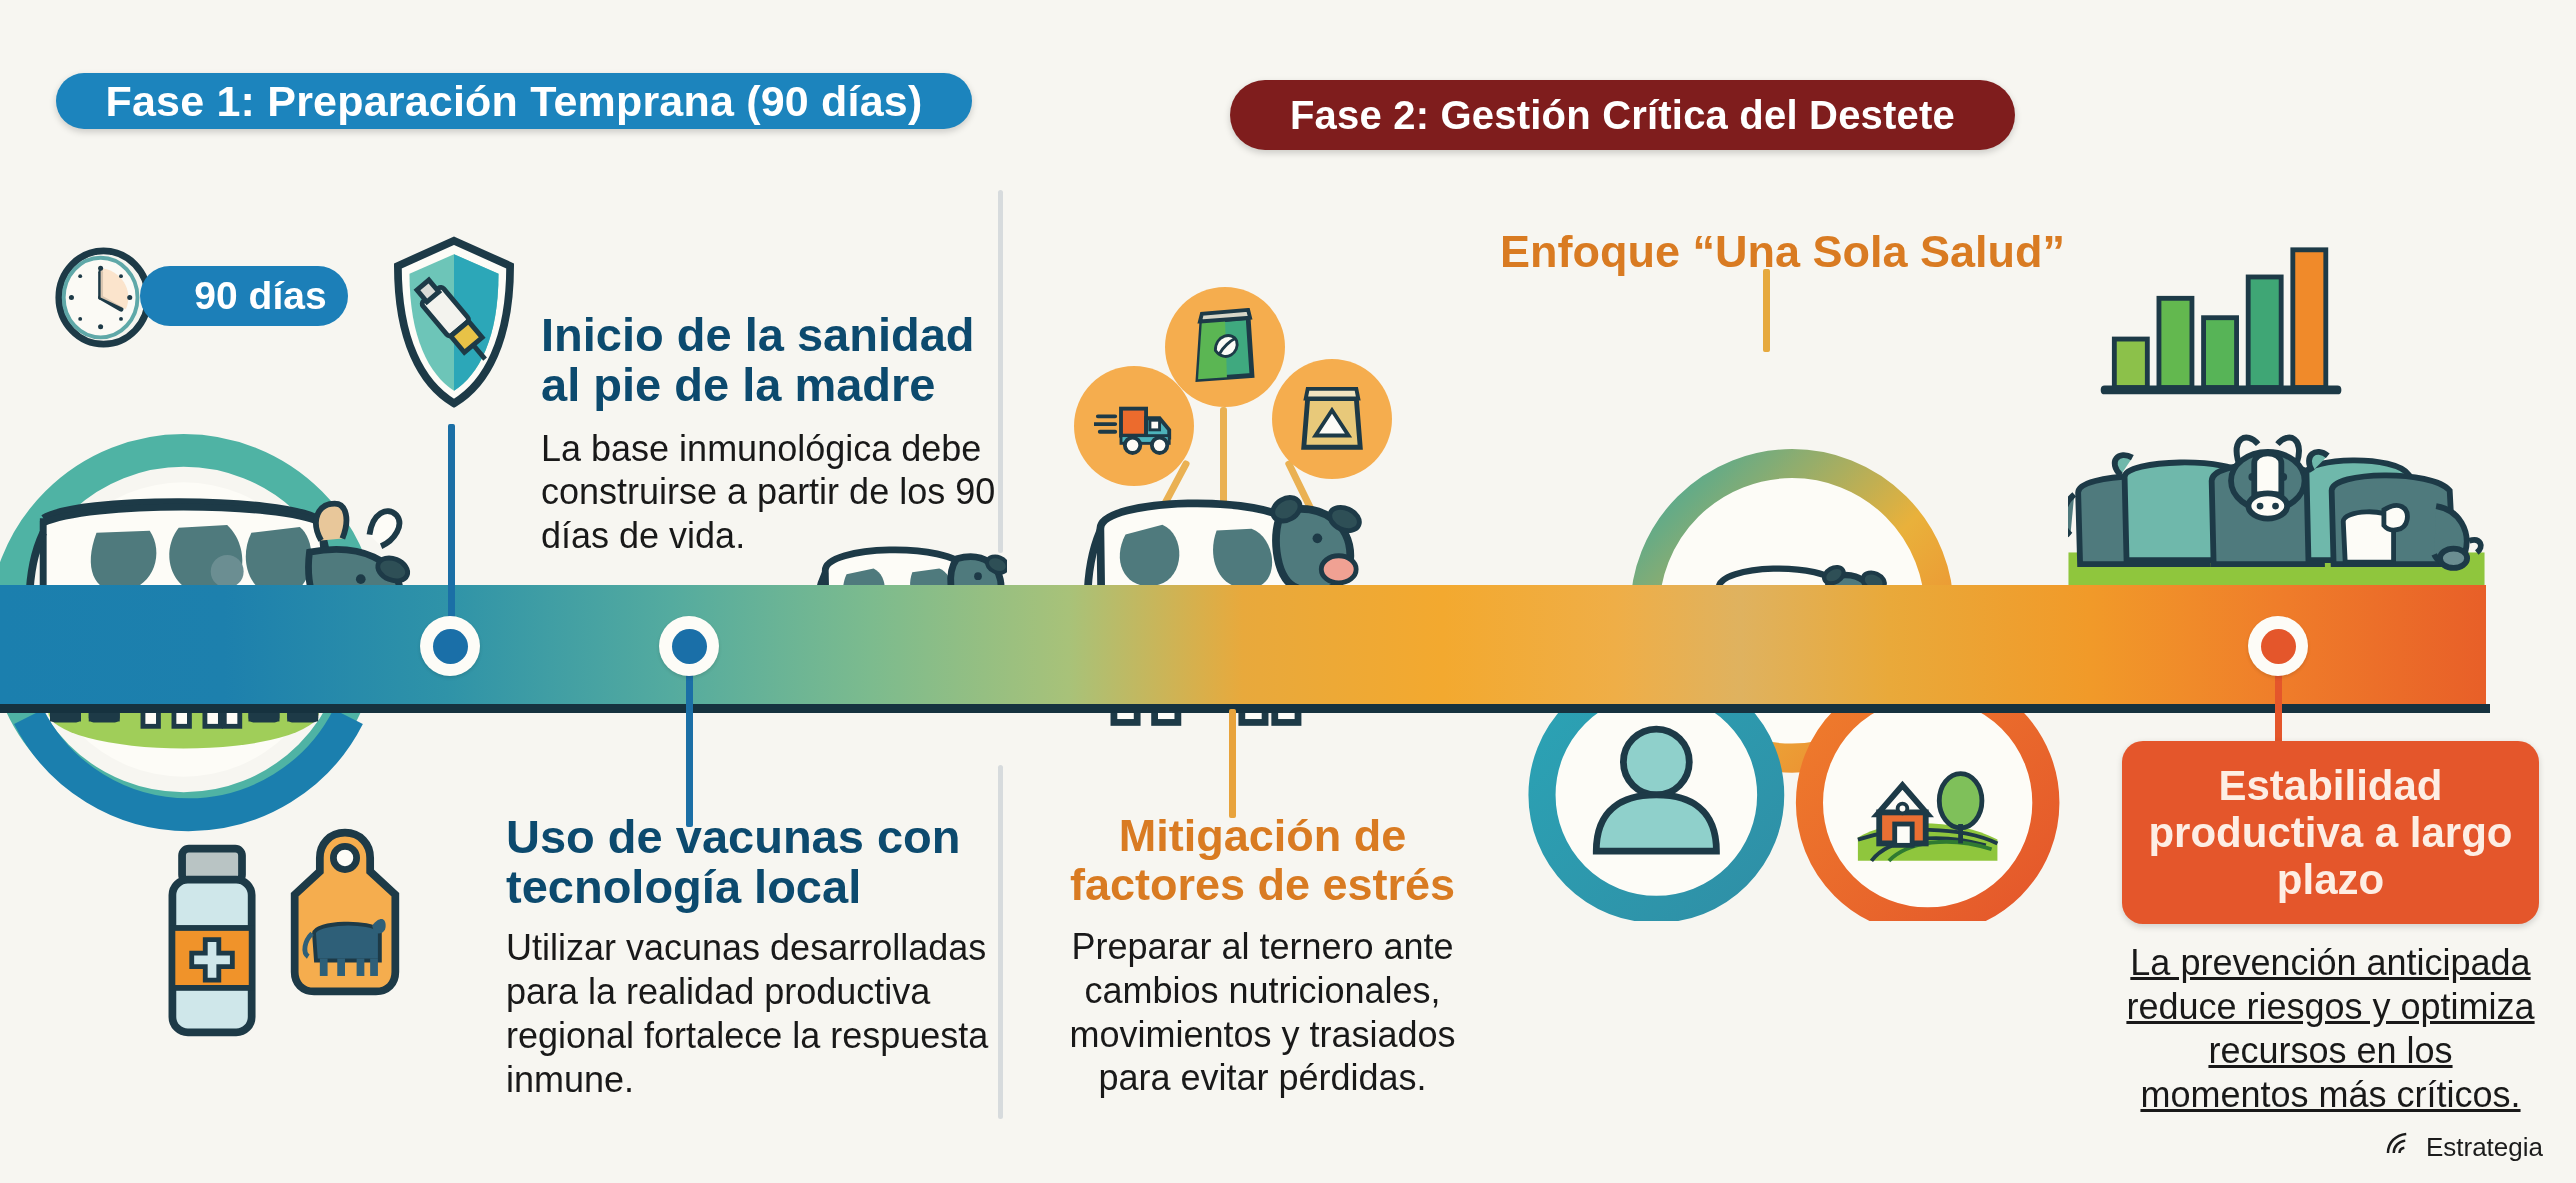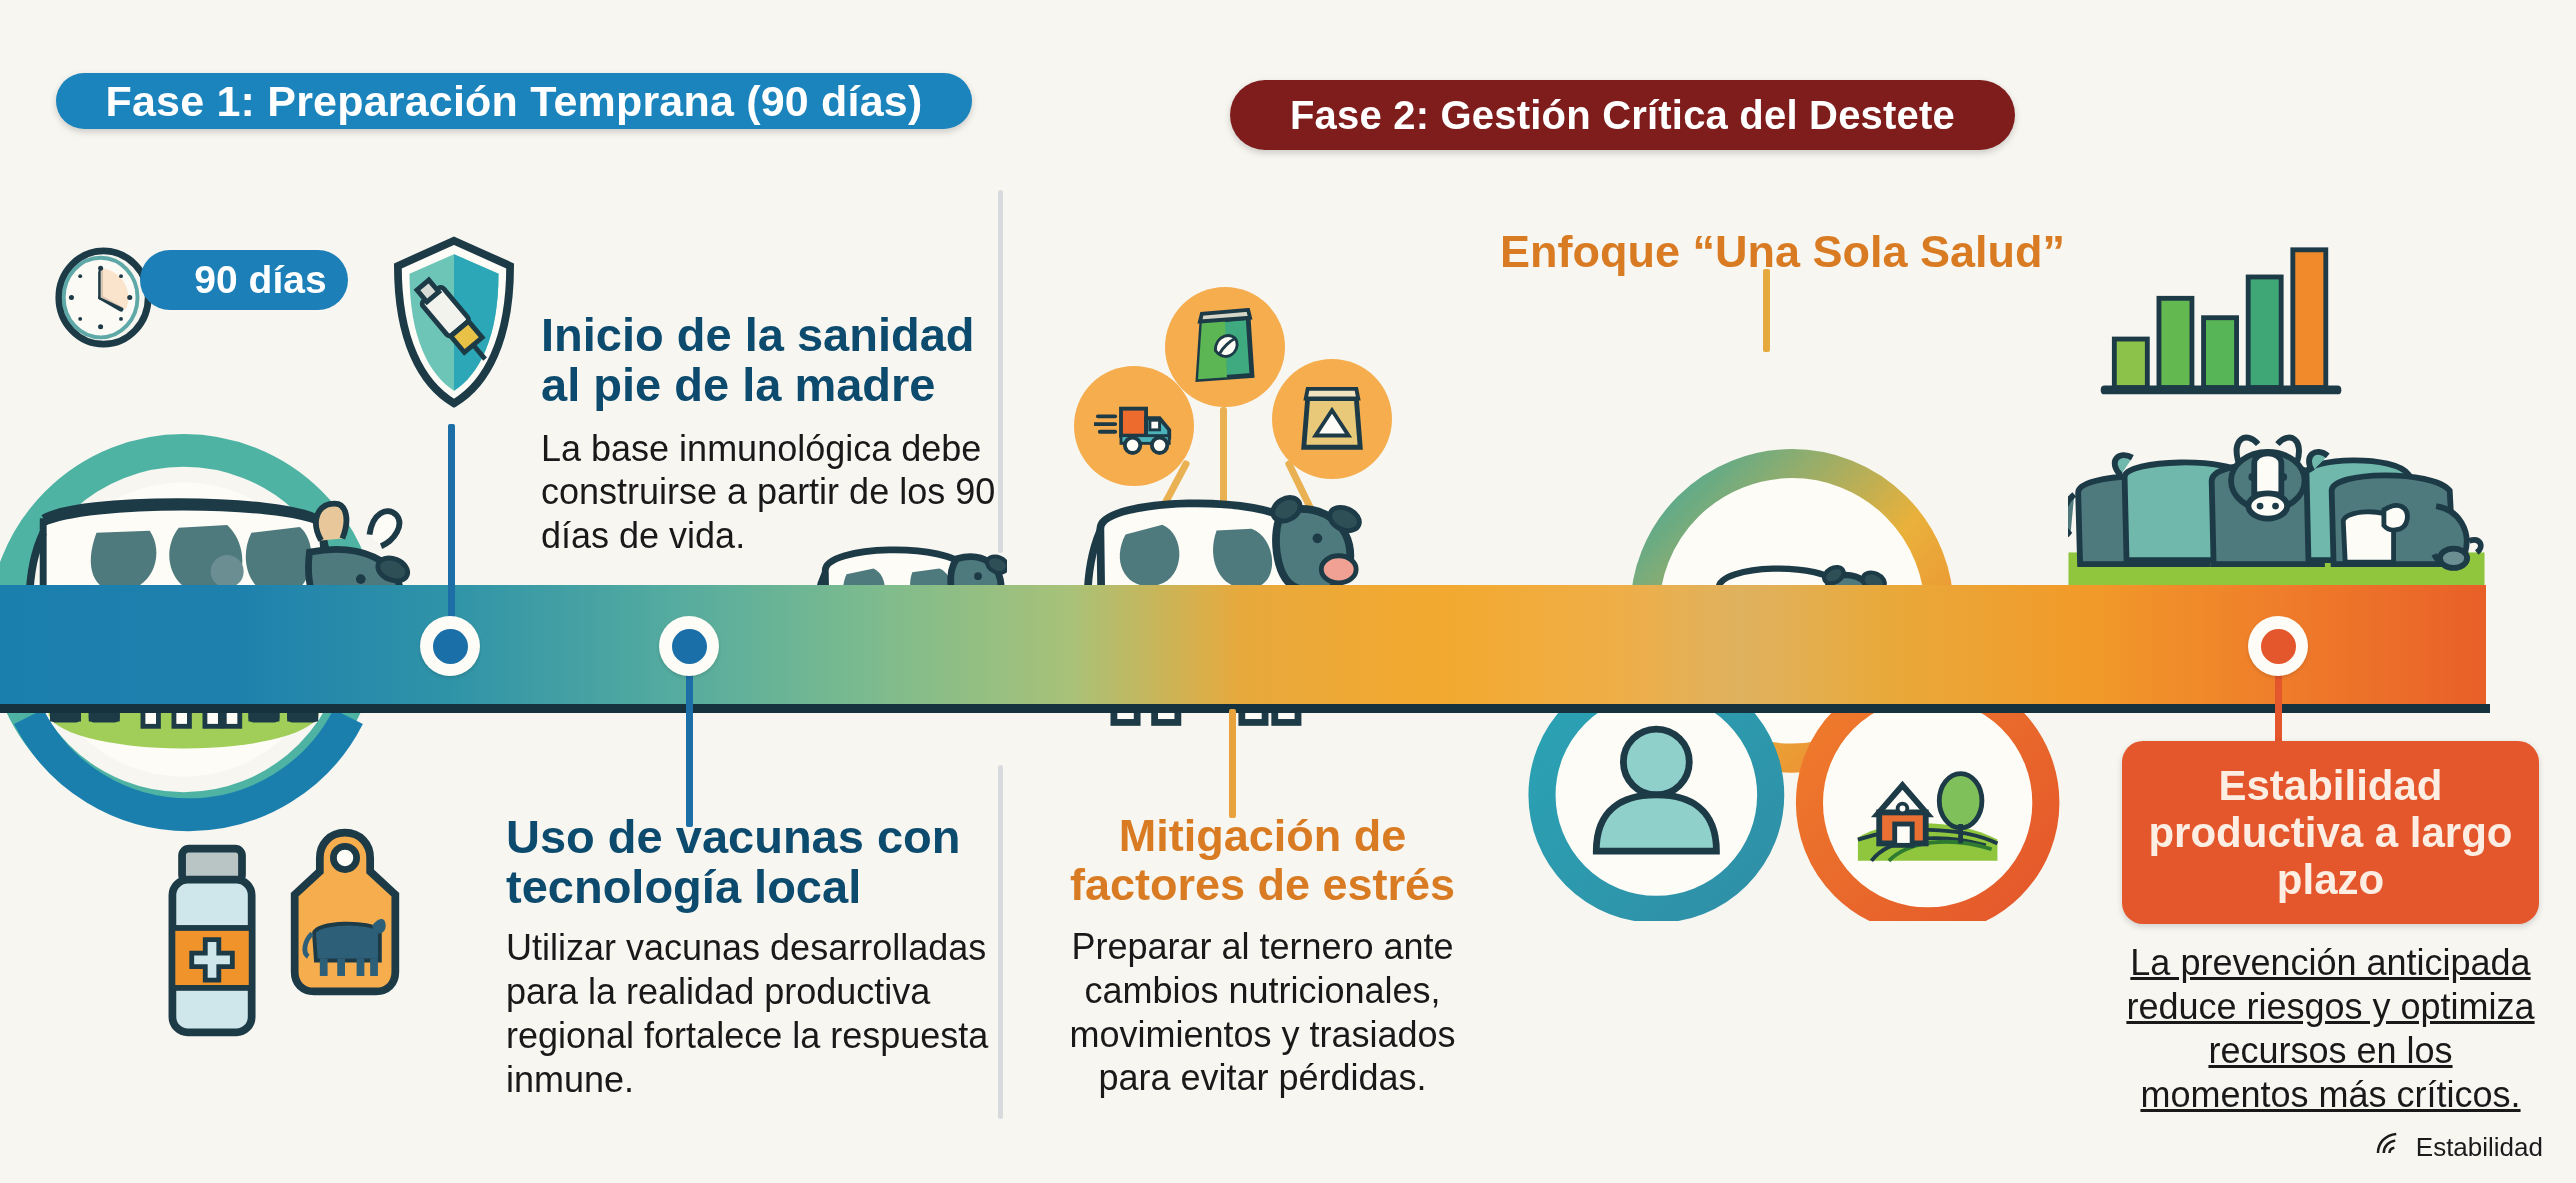--- a/index.html
+++ b/index.html
@@ -23,21 +23,21 @@
     display:flex;align-items:center;justify-content:center;
     letter-spacing:0.2px;
     box-shadow:0 2.9px 7.8px rgba(0,0,0,.18);
     white-space:nowrap;
   }
   #badge-1{left:56px;top:73px;width:916px;height:56px;background:#1c84bd;font-size:43px;}
   #badge-2{left:1230px;top:80px;width:785px;height:70px;background:#7f1d1d;font-size:40px;}
 
   
   #pill-90{
-    position:absolute;left:140px;top:250px;width:208px;height:60px;
+    position:absolute;left:140px;top:266px;width:208px;height:60px;
     background:#1c7fb8;border-radius:968px;color:#fff;font-size:39px;font-weight:bold;
     display:flex;align-items:center;justify-content:center;padding-left:33px;box-sizing:border-box;
   }
   #clock-icon{position:absolute;left:53px;top:247px;width:102px;height:102px;}
 
   
   #timeline-bar{
     position:absolute;left:0px;top:585px;width:2486px;height:124px;
     background:linear-gradient(to right,
       #1b7fae 0%, #1d80ad 9%, #2f93a8 18%, #54ab9f 27%,
@@ -457,17 +457,17 @@
   </div>
 
   <div id="watermark">
     <span>
       <svg width="29" height="25" viewBox="0 0 30 26">
         <path d="M3 23 C3 12 11 4 22 3" fill="none" stroke="#1b1b1b" stroke-width="2.6"></path>
         <path d="M9 23 C9 16 14 11 21 10" fill="none" stroke="#1b1b1b" stroke-width="2.6"></path>
         <path d="M15 23 C15 20 17 18 20 17.5" fill="none" stroke="#1b1b1b" stroke-width="2.6"></path>
       </svg>
     </span>
-    <span>Estabilidad</span>
+    <span>Estrategia</span>
   </div>
 
 </div>
 
 
 </body></html>

